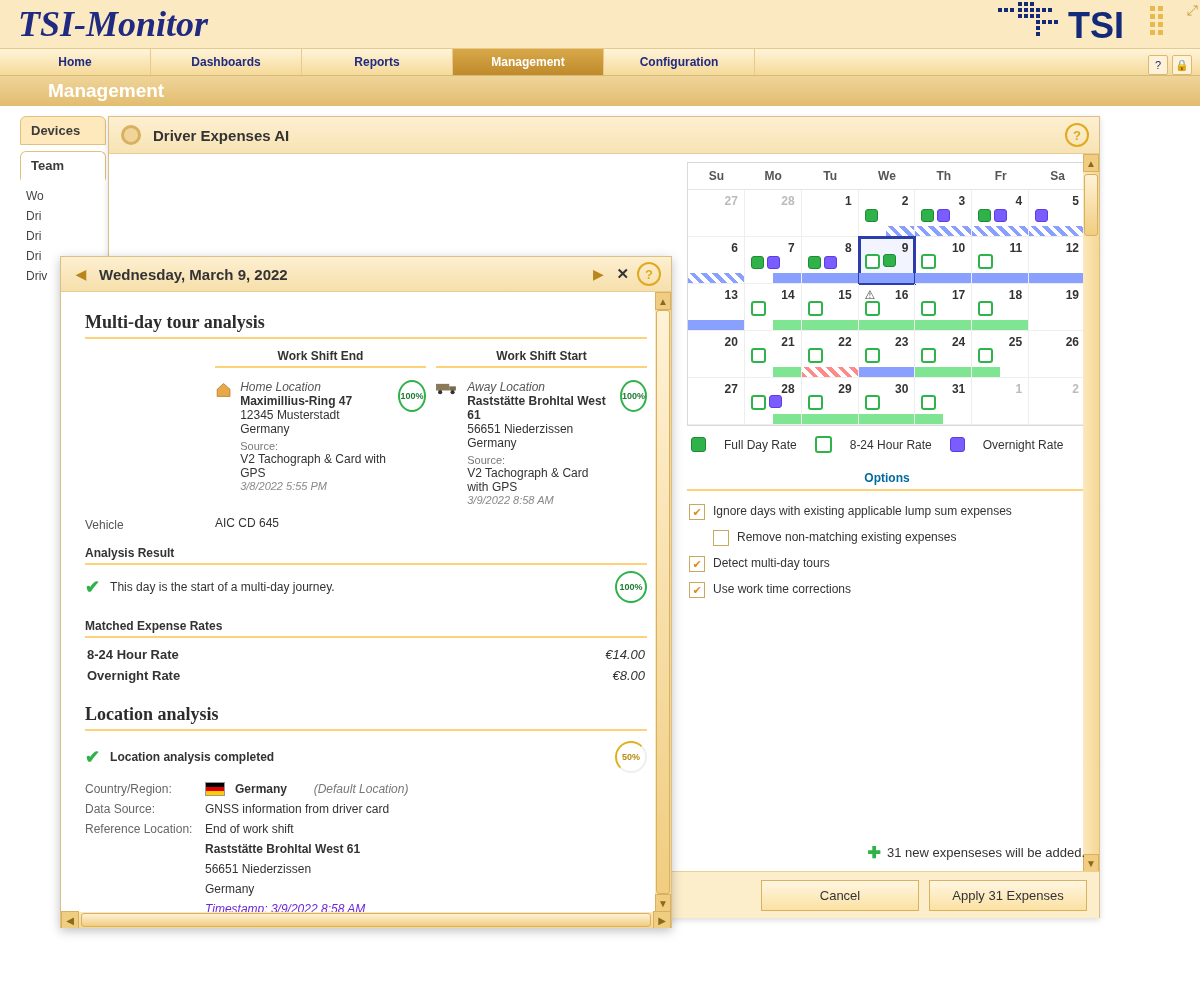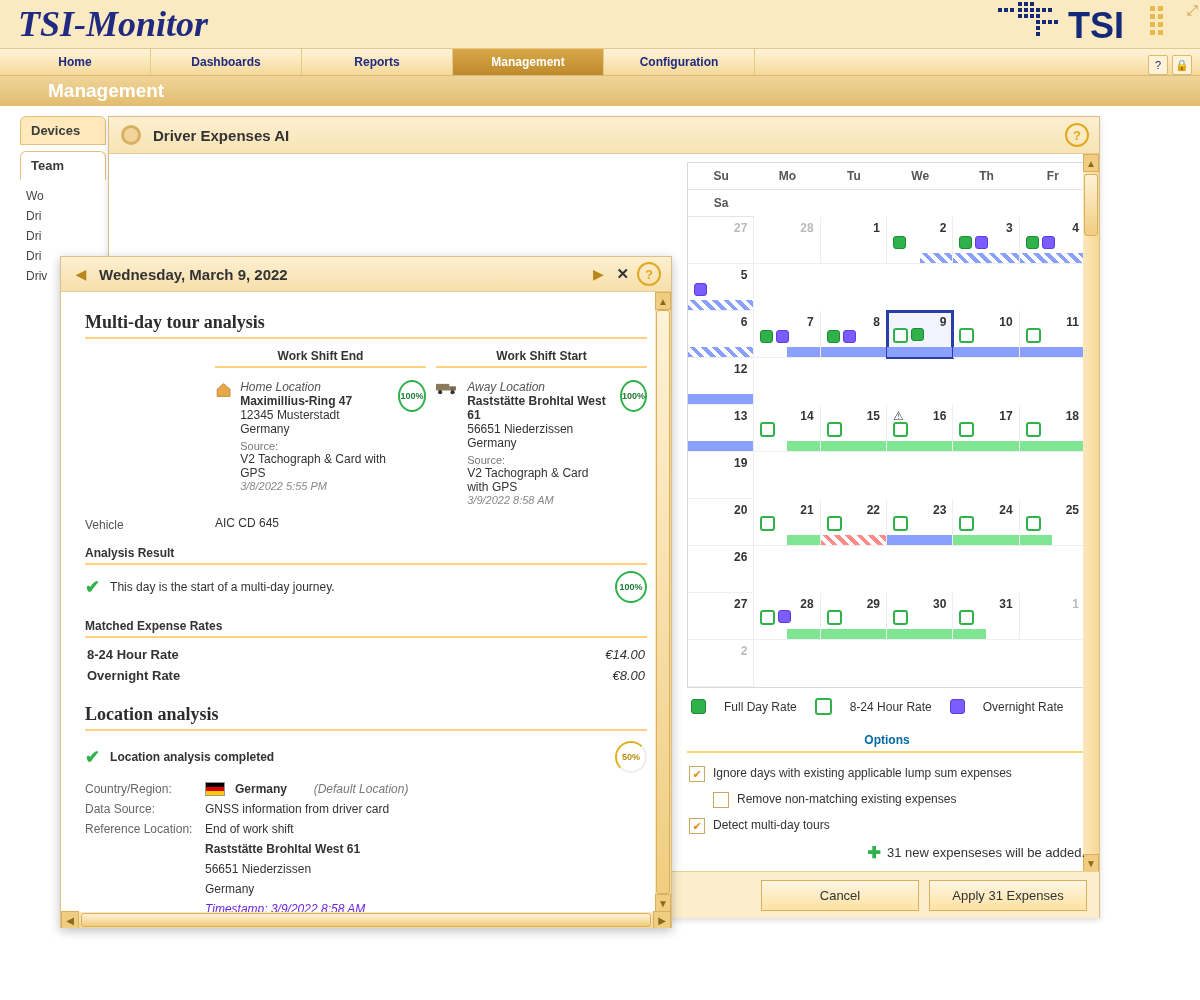--- a/index.html
+++ b/index.html
@@ -26,21 +26,21 @@
 .dialog .titlebar .ticon{width:24px;height:24px;margin-right:10px}
 .dialog .titlebar .ttitle{font-size:15px;font-weight:bold;color:#333}
 .dialog .titlebar .help{margin-left:auto}
 .qmark{width:20px;height:20px;border-radius:50%;border:2px solid #e0a920;color:#e0a920;display:flex;align-items:center;justify-content:center;font-weight:bold;font-size:13px}
 
 .dialog-body{position:relative;height:calc(100% - 36px)}
 
 
 .rightcol{position:absolute;right:12px;top:8px;width:400px}
 .cal{border:1px solid #d9d9d9;background:#fff}
-.cal-head,.cal-row{display:grid;grid-template-columns:repeat(6,1fr)}
+.cal-head,.cal-row{display:grid;grid-template-columns:repeat(7,1fr)}
 .cal-head div{text-align:center;font-weight:bold;color:#555;padding:6px 0;border-bottom:1px solid #e5e5e5}
 .cal-cell{height:46px;border-right:1px solid #eee;border-bottom:1px solid #eee;position:relative;font-size:12px;color:#333}
 .cal-cell.dim{color:#bbb}
 .cal-cell .dn{position:absolute;top:4px;right:6px;font-weight:bold}
 .cal-cell.sel{outline:3px solid #2b3da8;outline-offset:-2px;background:#f2f4ff}
 .cal-cell .warn{position:absolute;top:4px;left:6px}
 .cal-cell .dots{position:absolute;bottom:14px;left:6px;display:flex;gap:3px}
 .dot{width:11px;height:11px;border-radius:3px}
 .dot.g{background:#2fb24a;border:1px solid #1f8a35}
 .dot.gh{background:#fff;border:2px solid #2fb24a}
@@ -458,20 +458,24 @@
             <span>Ignore days with existing applicable lump sum expenses</span>
           </div>
         <div class="optrow sub">
             <span class="cb"></span>
             <span>Remove non-matching existing expenses</span>
           </div>
         <div class="optrow">
             <span class="cb checked"></span>
             <span>Detect multi-day tours</span>
           </div>
+        <div class="optrow">
+            <span class="cb checked"></span>
+            <span>Use work time corrections</span>
+          </div>
       </div>
 
       <div class="vscroll" style="bottom:46px">
         <div class="arrow">▲</div>
           <div class="track">
             <div class="thumb" style="top:2px;height:60px"></div>
           </div>
           <div class="arrow">▼</div>
       </div>
 

